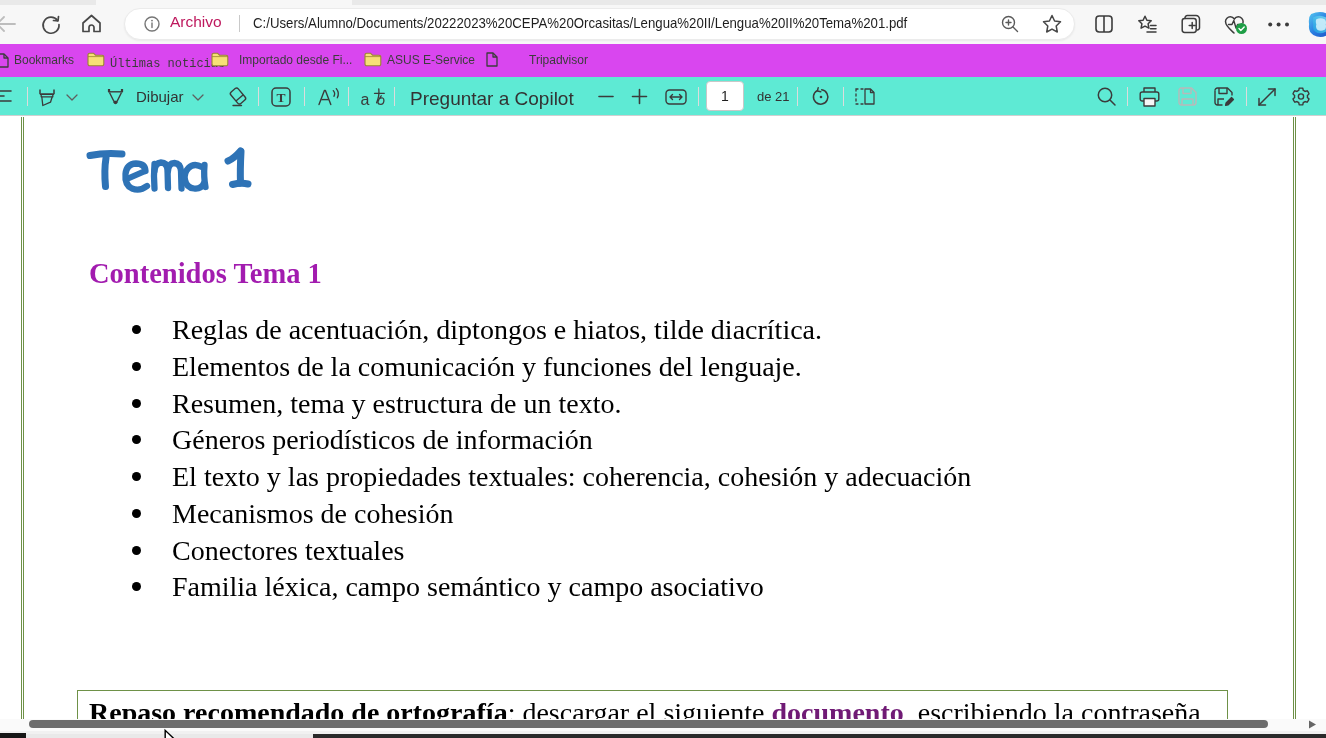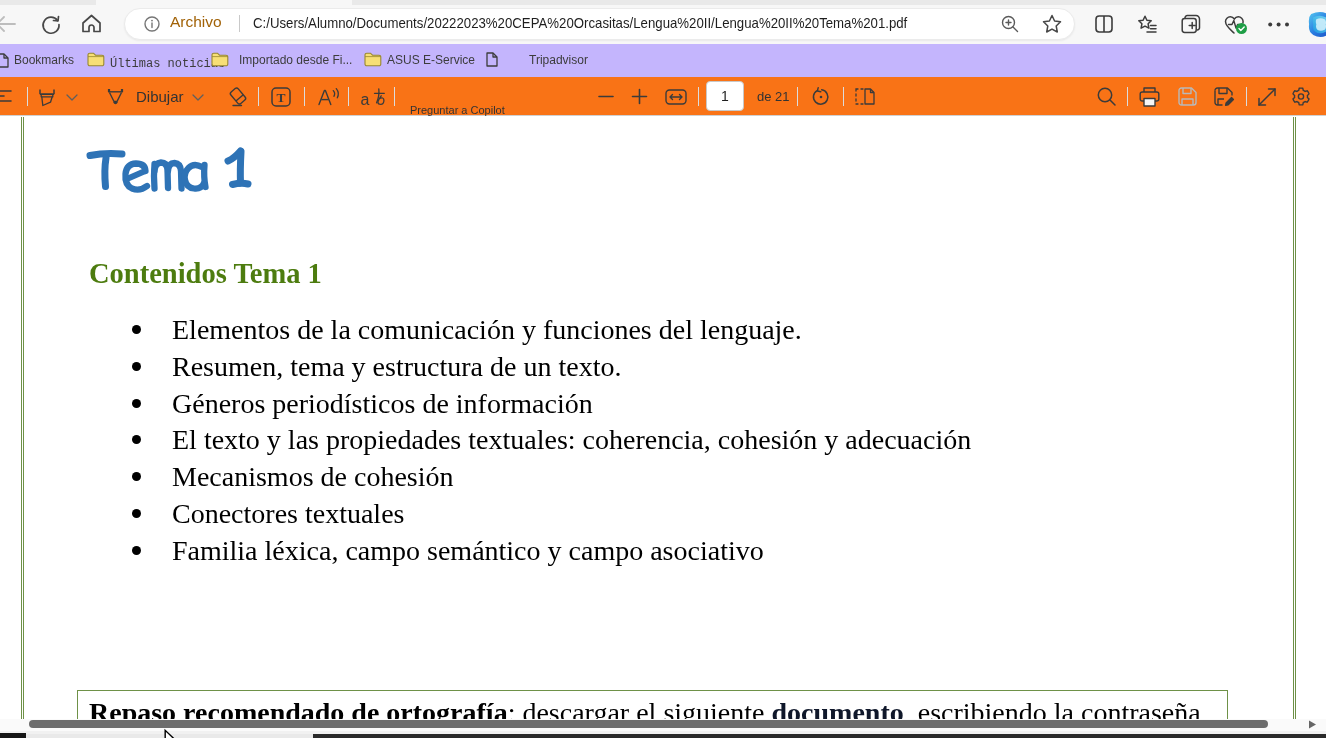--- a/index.html
+++ b/index.html
@@ -1,20 +1,20 @@
 <!DOCTYPE html>
 <html><head><meta charset="utf-8">
 <style>
   html,body{margin:0;padding:0;}
   body{width:1326px;height:738px;overflow:hidden;position:relative;
        font-family:"Liberation Sans",sans-serif;background:#fff;}
   .abs{position:absolute;}
   #chrome{left:0;top:0;width:1326px;height:44px;background:#f7f7f7;}
-  #bookbar{left:0;top:44px;width:1326px;height:33px;background:#c4b5fd;}
-  #pdfbar{left:0;top:77px;width:1326px;height:39px;background:#f97316;border-bottom:1px solid #d0d0d0;box-sizing:border-box;}
+  #bookbar{left:0;top:44px;width:1326px;height:33px;background:#d946ef;}
+  #pdfbar{left:0;top:77px;width:1326px;height:39px;background:#5eead4;border-bottom:1px solid #d0d0d0;box-sizing:border-box;}
   #content{left:0;top:117px;width:1326px;height:621px;background:#fff;}
   .sep{position:absolute;width:1px;background:#dcdcdc;}
   svg{display:block;overflow:visible;}
   .ic{position:absolute;}
   .bktxt{font-size:12px;color:#3c3c3c;}
 </style></head>
 <body>
 
 <div class="abs" id="chrome">
 
@@ -34,21 +34,21 @@
     <path d="M2,9 L10.5,1.5 L19,9 L19,17.5 L13,17.5 L13,13.5 A2.5,2.5 0 0 0 8,13.5 L8,17.5 L2,17.5 Z"></path>
   </svg>
 
   <div class="abs" style="left:124px;top:8px;width:951px;height:32px;background:#ffffff;border:1px solid #ebebeb;border-radius:16px;box-sizing:border-box;box-shadow:0 1px 2px rgba(0,0,0,0.06);"></div>
 
   <svg class="ic" style="left:144px;top:16px" width="16" height="16" viewBox="0 0 16 16" fill="none" stroke="#767676" stroke-width="1.4">
     <circle cx="8" cy="8" r="7"></circle>
     <path d="M8,7 L8,11.5" stroke-linecap="round"></path>
     <circle cx="8" cy="4.6" r="0.9" fill="#767676" stroke="none"></circle>
   </svg>
-  <div class="abs" style="left:170px;top:13px;font-size:15.5px;color:#a16207;">Archivo</div>
+  <div class="abs" style="left:170px;top:13px;font-size:15.5px;color:#be185d;">Archivo</div>
   <div class="abs" style="left:239px;top:15px;width:1px;height:17px;background:#c9c9c9;"></div>
   <div class="abs" style="left:253px;top:14px;font-size:15px;color:#1e1e1e;white-space:nowrap;transform:scaleX(0.881);transform-origin:0 0;">C:/Users/Alumno/Documents/20222023%20CEPA%20Orcasitas/Lengua%20II/Lengua%20II%20Tema%201.pdf</div>
 
   <svg class="ic" style="left:1001px;top:15px" width="18" height="18" viewBox="0 0 18 18" fill="none" stroke="#5a5a5a" stroke-width="1.4" stroke-linecap="round">
     <circle cx="7.5" cy="7.5" r="6"></circle>
     <path d="M12,12 L16.5,16.5"></path>
     <path d="M5,7.5 L10,7.5 M7.5,5 L7.5,10"></path>
   </svg>
 
   <svg class="ic" style="left:1042px;top:14px" width="20" height="20" viewBox="0 0 20 20" fill="none" stroke="#474747" stroke-width="1.5" stroke-linejoin="round">
@@ -181,21 +181,21 @@
   </svg>
   <div class="sep" style="left:348px;top:10px;height:19px;"></div>
 
   <svg class="ic" style="left:361px;top:10px" width="25" height="19" viewBox="0 0 25 19" fill="none" stroke="#3b3b3b">
     <text x="-0.5" y="17.5" font-family="Liberation Sans" font-size="16" fill="#3b3b3b" stroke="none">a</text>
     <path d="M13.5,6.3 L23.3,6.3" stroke-width="1.3" stroke-linecap="round"></path>
     <path d="M17.8,2 Q18.6,9 15.6,15.8" stroke-width="1.3" stroke-linecap="round"></path>
     <path d="M20.2,8.8 Q14.6,16.2 18.6,17.2 Q23.2,18 22.9,13 Q22.6,9.8 18.6,11.4" stroke-width="1.3" stroke-linecap="round"></path>
   </svg>
   <div class="sep" style="left:394px;top:10px;height:19px;"></div>
-  <div class="abs" style="left:410px;top:27px;font-size:11px;color:#333;">Preguntar a Copilot</div>
+  <div class="abs" style="left:410px;top:11px;font-size:19px;color:#333;">Preguntar a Copilot</div>
 
   <svg class="ic" style="left:599px;top:18px" width="14" height="3" viewBox="0 0 14 3">
       <path d="M0,1.5 L14,1.5" stroke="#3b3b3b" stroke-width="1.6" stroke-linecap="round"></path>
     </svg>
   <svg class="ic" style="left:632px;top:12px" width="15" height="15" viewBox="0 0 15 15">
       <path d="M0.5,7.5 L14.5,7.5 M7.5,0.5 L7.5,14.5" stroke="#3b3b3b" stroke-width="1.6" stroke-linecap="round"></path>
     </svg>
 
   <svg class="ic" style="left:665px;top:12px" width="22" height="16" viewBox="0 0 22 16" fill="none" stroke="#3b3b3b" stroke-width="1.4">
     <rect x="1" y="1" width="20" height="14" rx="3.5"></rect>
@@ -275,34 +275,35 @@
     <path d="M69.5,19 Q68.5,30 69.5,43.5" stroke-width="6.3"></path>
     <path d="M69.5,26 Q70,18 76,17.5 Q82,17.5 82.5,25 L83,43" stroke-width="6.3"></path>
     <path d="M83,26 Q83.5,18 89.5,18 Q95.5,18.5 96,26 L96.5,43.5" stroke-width="6.3"></path>
     <path d="M117,22 Q109,17.5 103.5,23 Q98.5,28 100,35 Q101.5,42.5 109,43.5 Q116,44.5 119,38" stroke-width="6.3"></path>
     <path d="M119.5,20 Q118.5,32 120.5,42" stroke-width="6.3"></path>
     <path d="M143,16 Q149,13.5 155.5,6 " stroke-width="7"></path>
     <path d="M156,6.5 Q155,25 155.5,38" stroke-width="7"></path>
     <path d="M147.5,39.5 Q156,37.5 163,39" stroke-width="7"></path>
   </svg>
 
-  <div class="abs" style="left:89px;top:141px;font-family:'Liberation Serif',serif;font-weight:bold;font-size:28.5px;color:#4d7c0f;">Contenidos Tema 1</div>
+  <div class="abs" style="left:89px;top:141px;font-family:'Liberation Serif',serif;font-weight:bold;font-size:28.5px;color:#a21caf;">Contenidos Tema 1</div>
 
   <div id="list" class="abs" style="left:0;top:195px;width:1326px;font-family:'Liberation Serif',serif;font-size:28px;color:#000;line-height:36.75px;">
+    <div><span class="bu"></span>Reglas de acentuación, diptongos e hiatos, tilde diacrítica.</div>
     <div><span class="bu"></span>Elementos de la comunicación y funciones del lenguaje.</div>
     <div><span class="bu"></span>Resumen, tema y estructura de un texto.</div>
     <div><span class="bu"></span>Géneros periodísticos de información</div>
     <div><span class="bu"></span>El texto y las propiedades textuales: coherencia, cohesión y adecuación</div>
     <div><span class="bu"></span>Mecanismos de cohesión</div>
     <div><span class="bu"></span>Conectores textuales</div>
     <div><span class="bu"></span>Familia léxica, campo semántico y campo asociativo</div>
   </div>
 
   <div class="abs" style="left:77px;top:573px;width:1151px;height:48px;border:1.5px solid #6e9147;box-sizing:border-box;"></div>
-  <div class="abs" style="left:89px;top:580px;font-family:'Liberation Serif',serif;font-size:28px;color:#000;white-space:nowrap;"><b>Repaso recomendado de ortografía</b>: descargar el siguiente <b style="color:#0f172a;">documento</b>, escribiendo la contraseña</div>
+  <div class="abs" style="left:89px;top:580px;font-family:'Liberation Serif',serif;font-size:28px;color:#000;white-space:nowrap;"><b>Repaso recomendado de ortografía</b>: descargar el siguiente <b style="color:#701a75;">documento</b>, escribiendo la contraseña</div>
 </div>
 
 <div class="abs" style="left:0;top:719px;width:1326px;height:12px;background:#fafafa;"></div>
 <div class="abs" style="left:29px;top:720px;width:1239px;height:8px;background:#6d6d6d;border-radius:4px;"></div>
 <svg class="abs" style="left:1308px;top:720px" width="9" height="9" viewBox="0 0 9 9">
     <path d="M1,0.5 L8,4.5 L1,8.5 Z" fill="#666"></path>
   </svg>
 
 <div class="abs" style="left:0;top:731px;width:1326px;height:4px;background:#f1f1f1;"></div>
 <div class="abs" style="left:0;top:733px;width:26px;height:5px;background:#161616;"></div>

